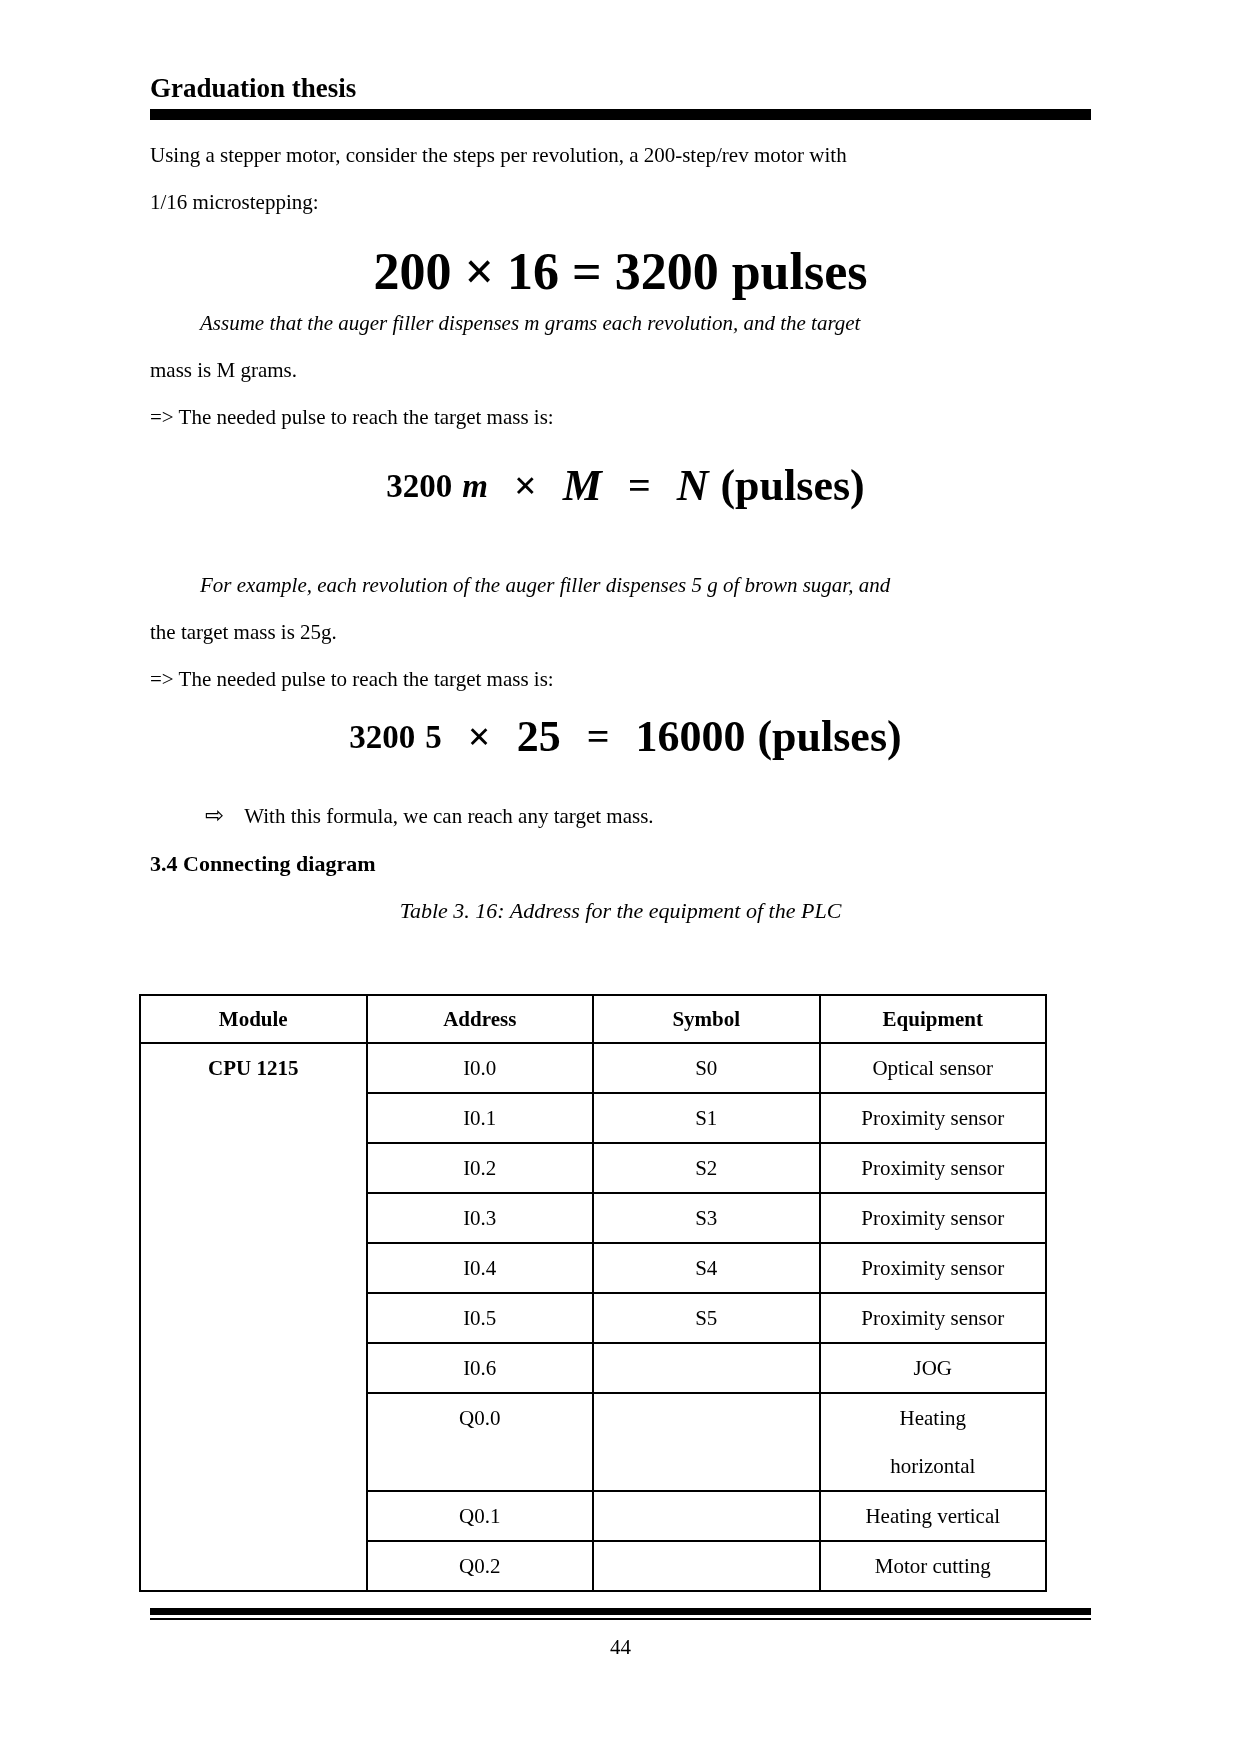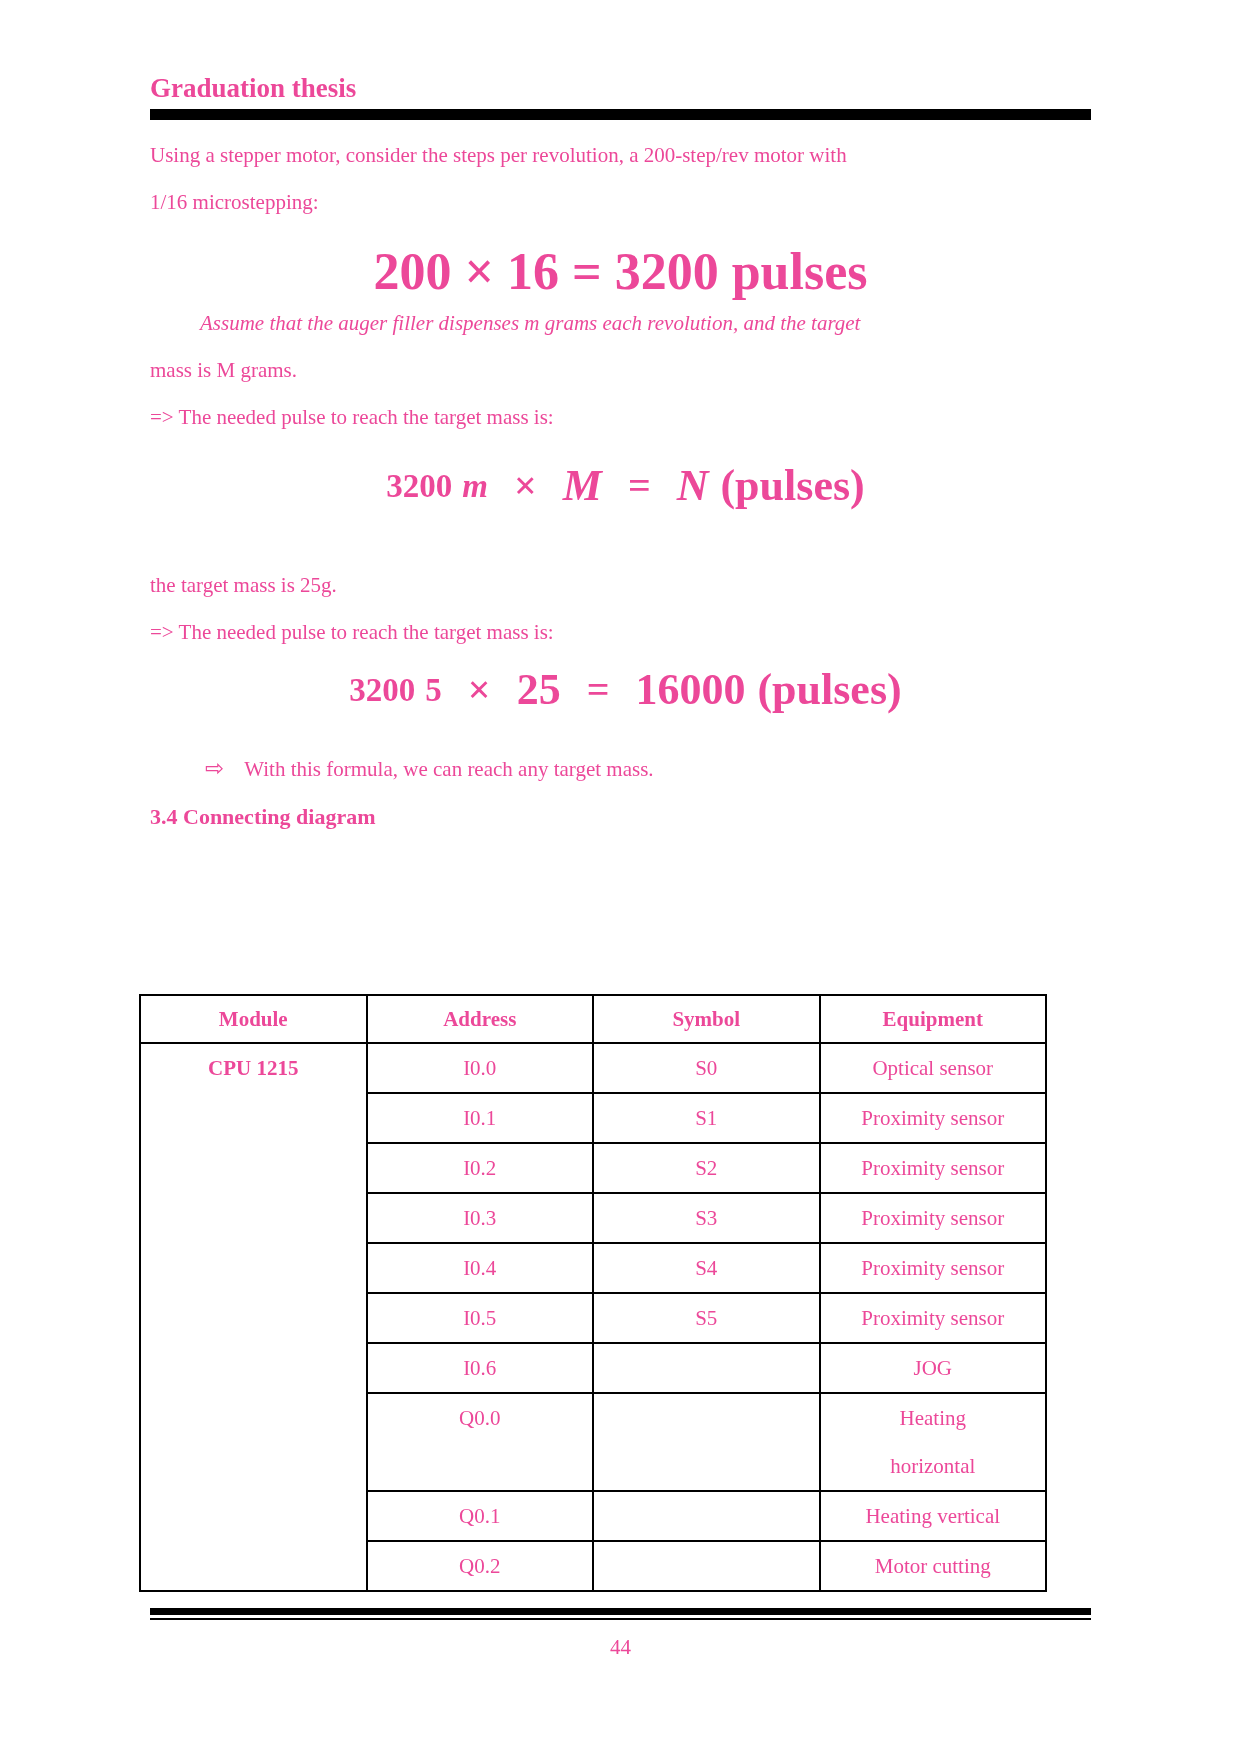--- a/index.html
+++ b/index.html
@@ -1,20 +1,20 @@
 <!DOCTYPE html>
 <html><head>
 <meta charset="utf-8">
 <style>
   html,body { margin:0; padding:0; background:#ffffff; }
   .page {
     position:relative;
     width:1240px; height:1754px;
     background:#ffffff;
-    color:#ec4899;
+    color:#000000;
     font-family:"Liberation Serif", serif;
     overflow:hidden;
   }
   .flow { position:absolute; top:0; left:0; width:1240px; padding:74px 149px 0 150px; box-sizing:border-box; }
 
   .doc-title { font-size:27px; font-weight:700; line-height:28px; }
   .header-rule { height:11px; background:#000; margin-top:7px; }
 
   .line { font-size:21px; line-height:47px; white-space:nowrap; }
   .indent { text-indent:50px;font-style:italic; }
@@ -99,20 +99,21 @@
         <span class="den den-italic">m</span>
       </span>
       <span class="mop">×</span>
       <span class="mvar">M</span>
       <span class="mop">=</span>
       <span class="mvar">N</span>
       <span class="munit">(pulses)</span>
     </div>
 
     <div>
+      <div class="line indent">For example, each revolution of the auger filler dispenses 5 g of brown sugar, and</div>
       <div class="line">the target mass is 25g.</div>
     </div>
 
     <div class="line">=&gt; The needed pulse to reach the target mass is:</div>
 
     <div class="mathrow f3">
       <span class="frac">
         <span class="num">3200</span>
         <span class="bar"></span>
         <span class="den">5</span>
@@ -123,20 +124,21 @@
       <span class="mnum">16000</span>
       <span class="munit">(pulses)</span>
     </div>
 
     <div class="line bullet-line">
       <span class="bullet-arrow">⇨</span><span>With this formula, we can reach any target mass.</span>
     </div>
 
     <div class="section-heading">3.4 Connecting diagram</div>
 
+    <div class="table-caption">Table 3. 16: Address for the equipment of the PLC</div>
   </div>
 
   <table class="plc-table">
     <thead>
       <tr>
         <th>Module</th>
         <th>Address</th>
         <th>Symbol</th>
         <th>Equipment</th>
       </tr>

